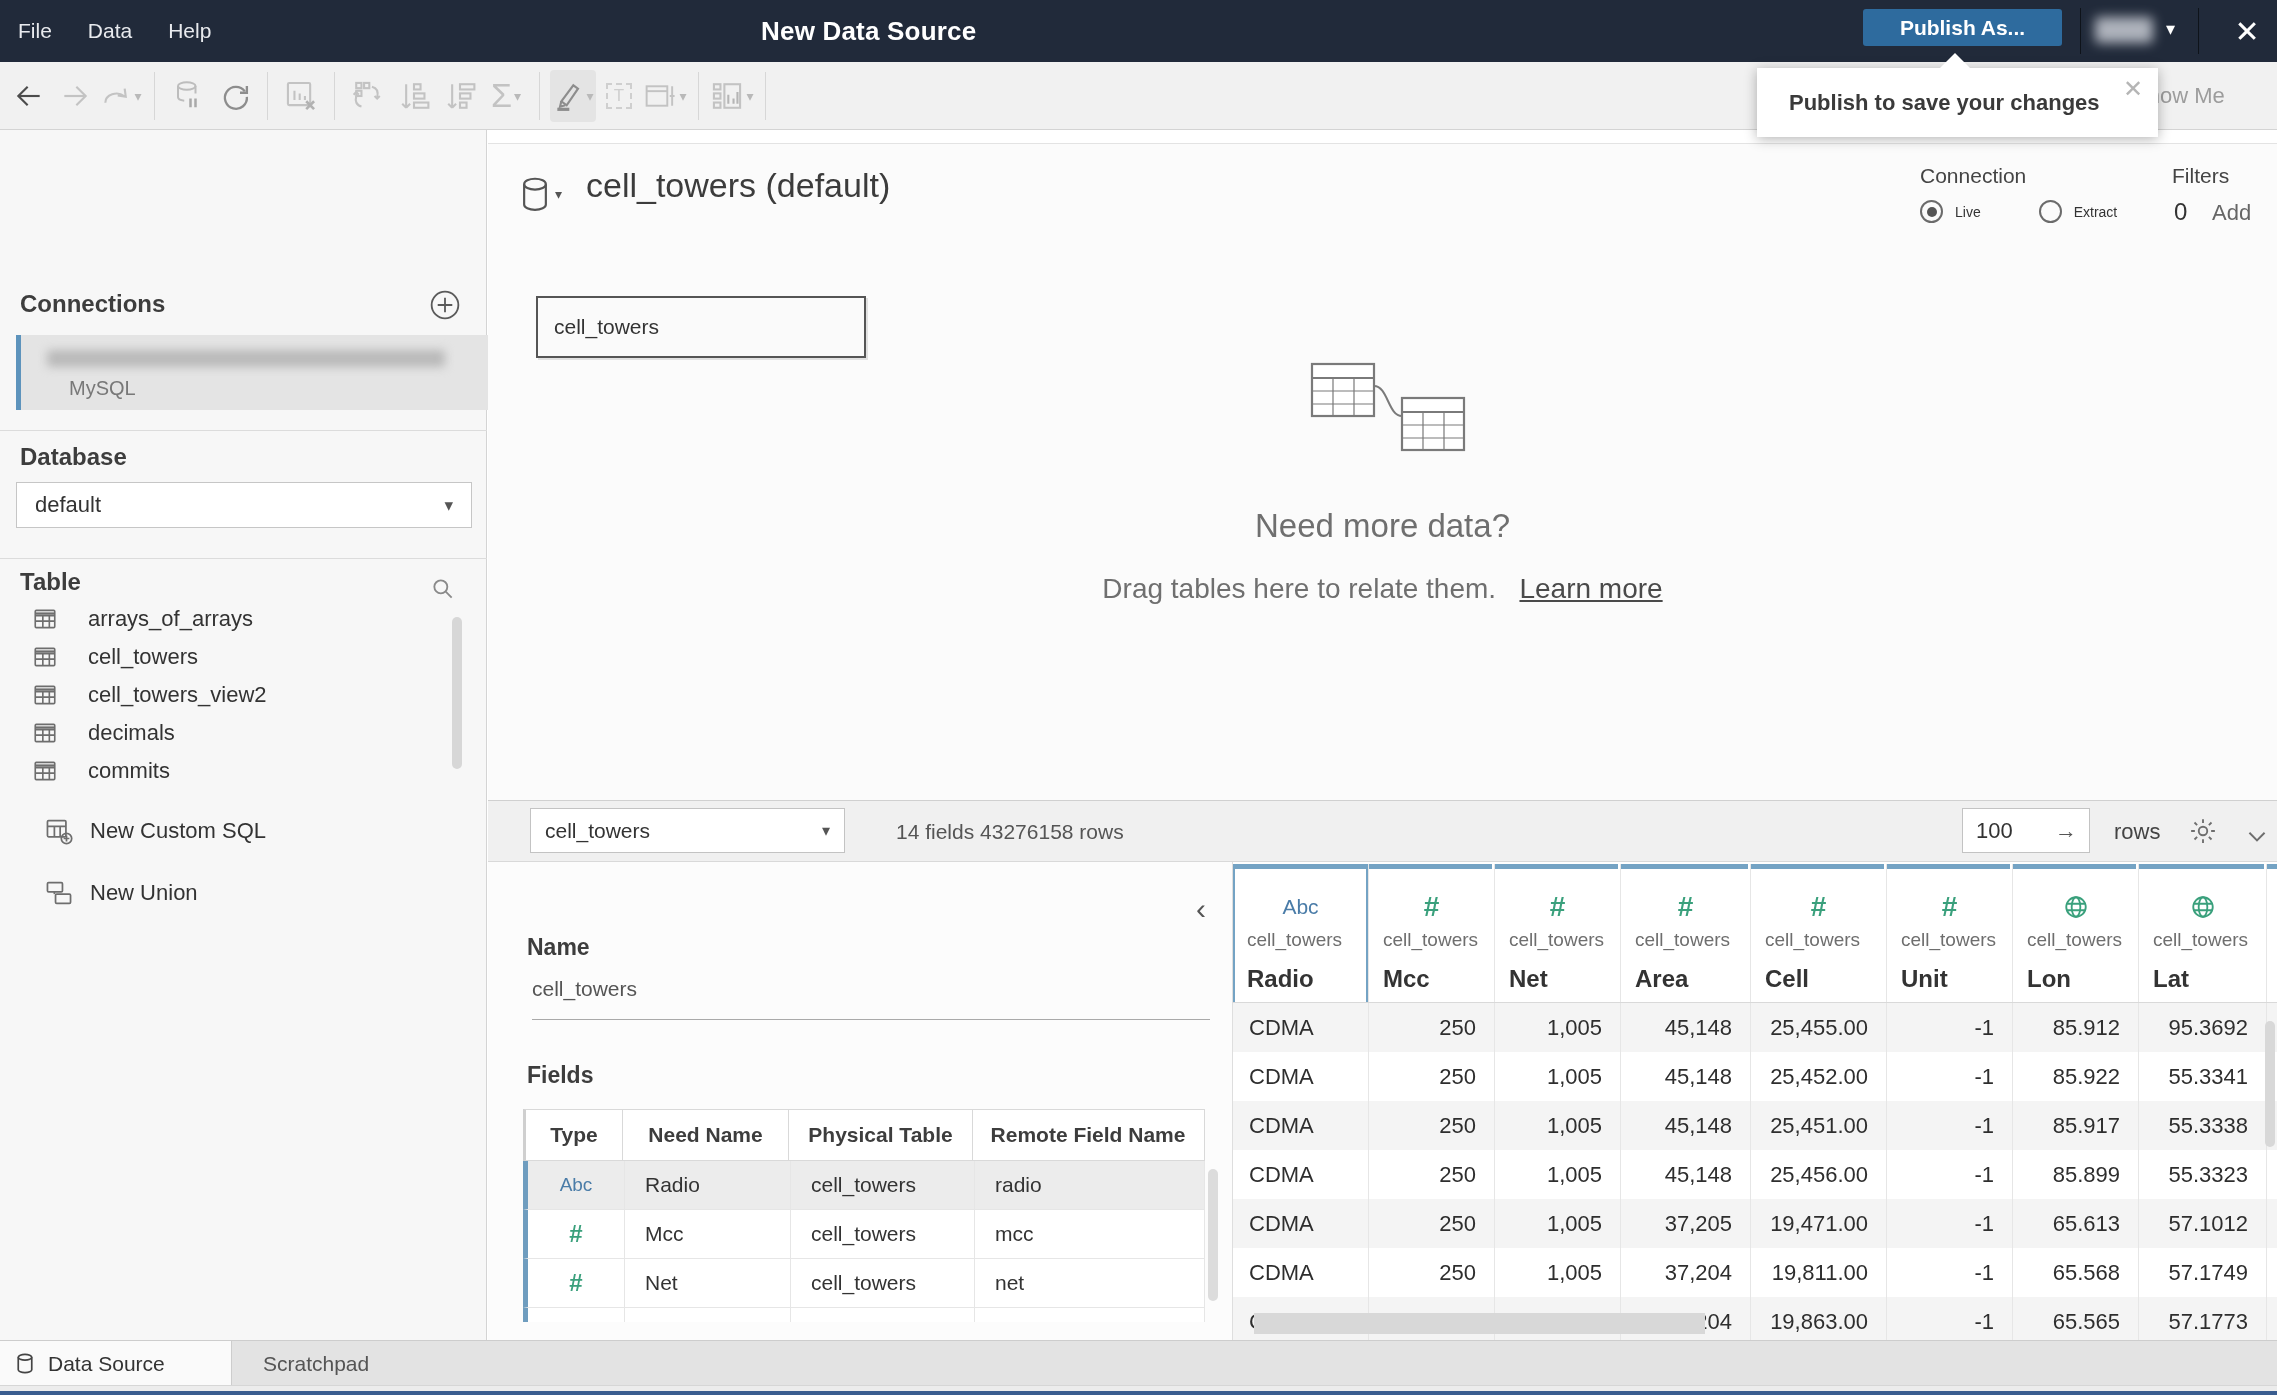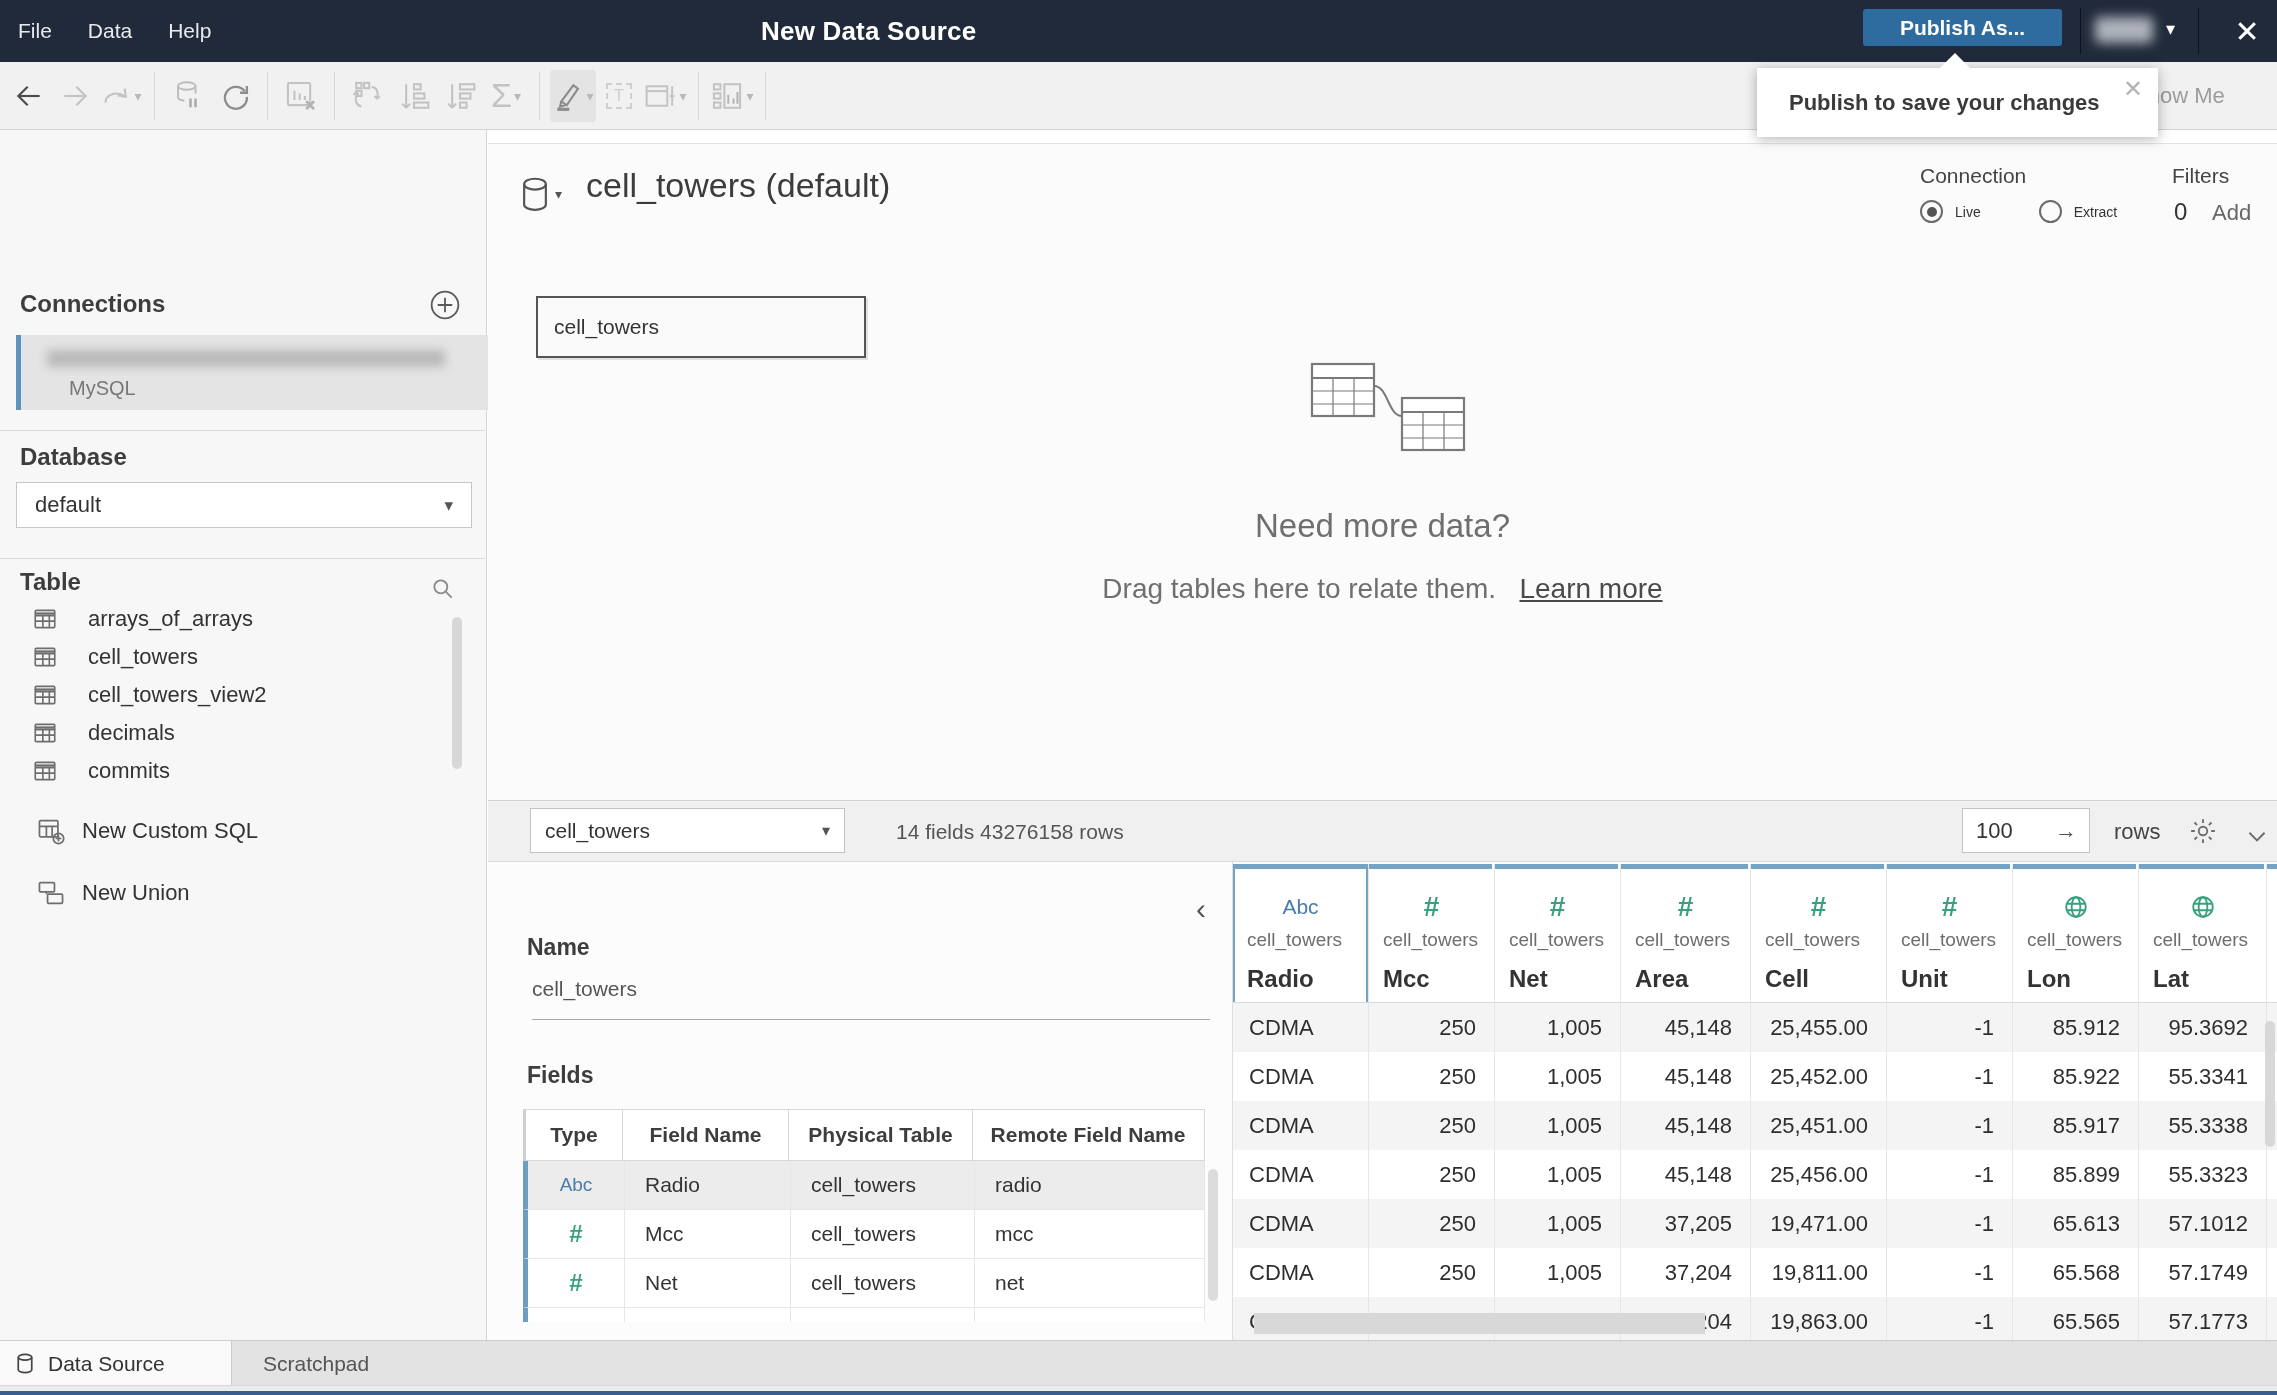--- a/index.html
+++ b/index.html
@@ -60,21 +60,21 @@
                border-radius:3px; filter:blur(5px); }
   .conn-type { position:absolute; left:48px; top:42px; font-size:20px; color:#787878; }
   .sb-div { position:absolute; left:0; width:487px; height:1px; background:#dcdcdc; }
   .db-select { position:absolute; left:16px; top:352px; width:456px; height:46px; background:#fff;
                border:1px solid #c6c6c6; display:flex; align-items:center; padding:0 18px; font-size:22px; color:#333; }
   .db-select .caret { margin-left:auto; color:#555; font-size:17px; }
   .search-btn { position:absolute; left:430px; top:446px; }
   .tbl-list { position:absolute; left:0; top:470px; width:470px; }
   .tbl-item { display:flex; align-items:center; height:38px; padding-left:32px; gap:30px; font-size:22px; color:#333; }
   .sb-thumb { position:absolute; left:452px; top:487px; width:10px; height:152px; background:#d7d7d7; border-radius:5px; }
-  .sb-action { position:absolute; left:8px; width:470px; height:42px; display:flex; align-items:center;
+  .sb-action { position:absolute; left:16px; width:470px; height:42px; display:flex; align-items:center;
                padding-left:28px; gap:16px; font-size:22px; color:#333; }
 
   
   .canvas { position:absolute; left:488px; top:130px; width:1789px; height:670px; background:#fbfbfb; }
   .canvas-topstrip { position:absolute; left:0; top:0; width:1789px; height:14px; background:#fff;
                      border-bottom:1px solid #e3e3e3; }
   .ds-icon { position:absolute; left:32px; top:46px; display:flex; align-items:flex-start; gap:5px; }
   .ds-title { position:absolute; left:98px; top:36px; font-size:34px; color:#3c3c3c; font-weight:500; }
   .conn-label { position:absolute; left:1432px; top:34px; font-size:21px; color:#444; }
   .filters-label { position:absolute; left:1684px; top:34px; font-size:21px; color:#444; }
@@ -468,21 +468,21 @@
     </div>
 
     <div class="meta">
       <div class="meta-collapse">‹</div>
       <div class="meta-label" style="top:72px;">Name</div>
       <div class="meta-value">cell_towers</div>
       <div class="meta-label" style="top:200px;">Fields</div>
       <div class="fields-table">
         <div class="frow fhead">
           <div>Type</div>
-          <div>Field Name</div>
+          <div>Need Name</div>
           <div>Physical Table</div>
           <div>Remote Field Name</div>
         </div>
         <div class="fbody">
             <div class="frow sel">
               <div>
                 <span class="abc">Abc</span>
               </div>
               <div>Radio</div>
               <div>cell_towers</div>

